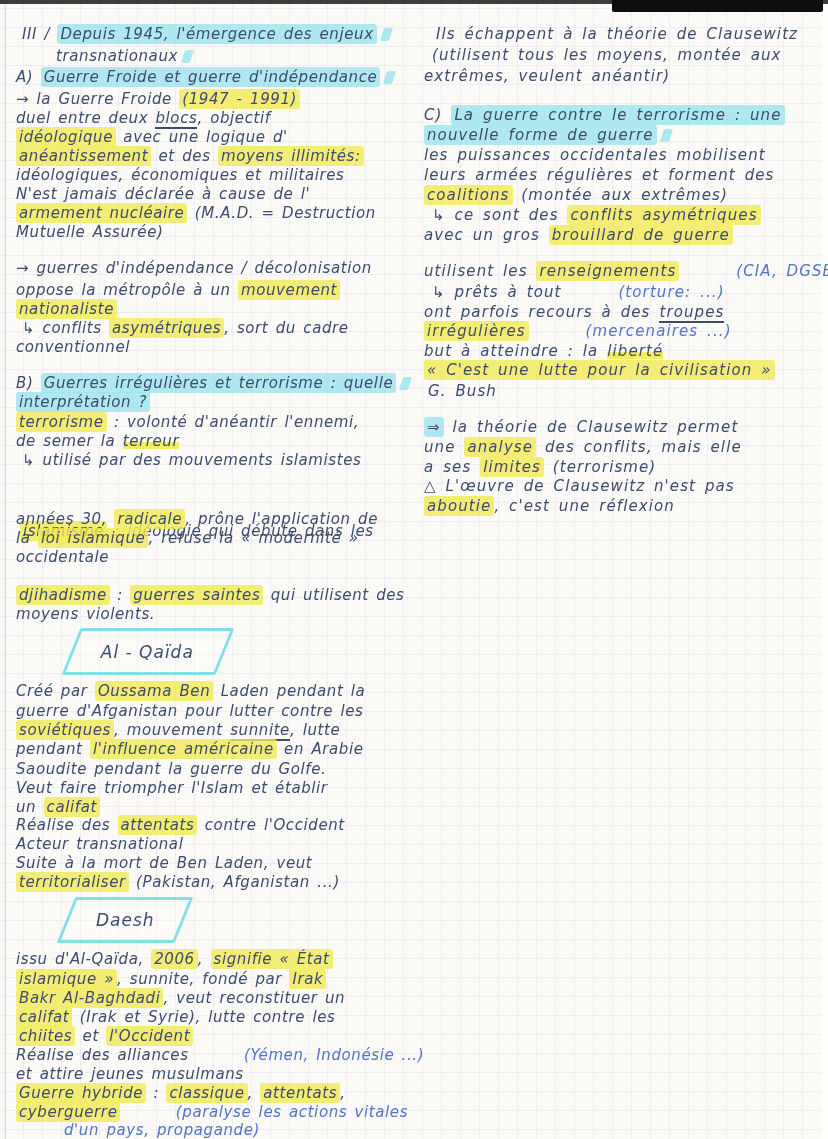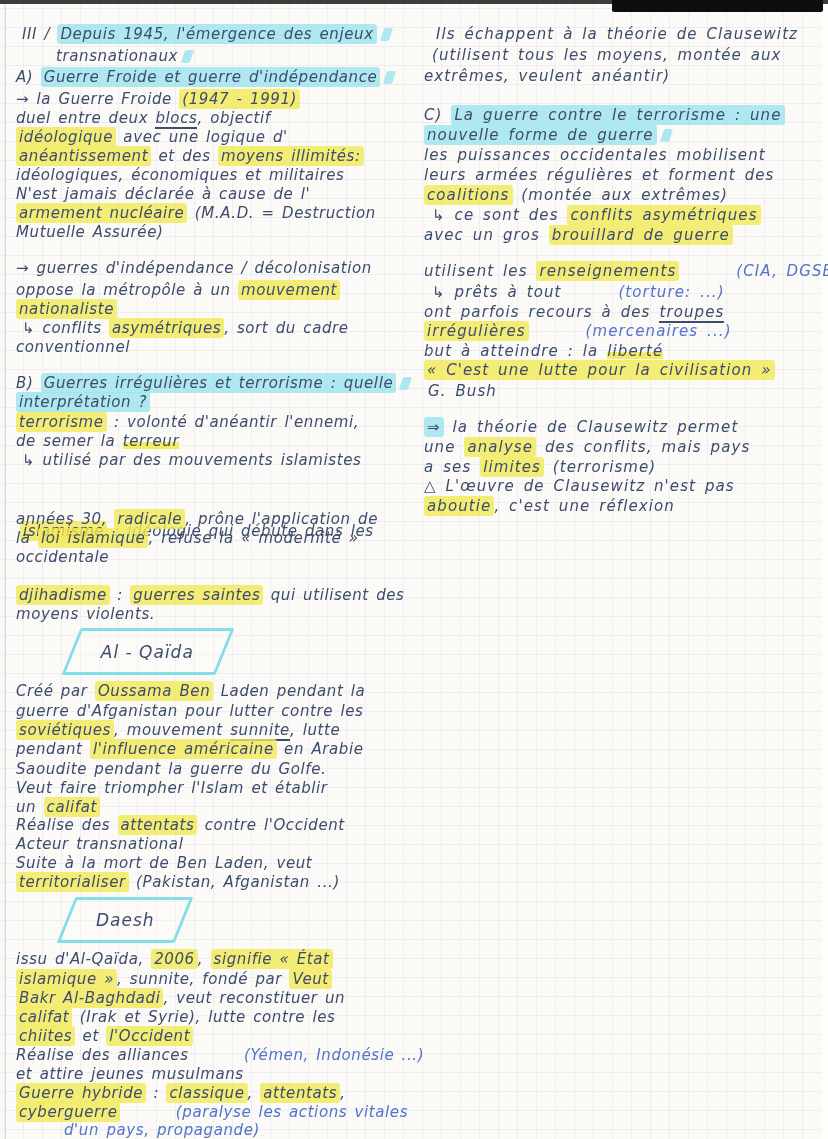--- a/index.html
+++ b/index.html
@@ -106,21 +106,21 @@
       <div class="ln" style="left: 16px; top: 778px;"><span>Veut faire triompher l'Islam et établir</span></div>
       <div class="ln" style="left: 16px; top: 797px;"><span>un </span><span class="hl-y">califat</span></div>
       <div class="ln" style="left: 16px; top: 815px;"><span>Réalise des </span><span class="hl-y">attentats</span><span> contre l'Occident</span></div>
       <div class="ln" style="left: 16px; top: 834px;"><span>Acteur transnational</span></div>
       <div class="ln" style="left: 16px; top: 853px;"><span>Suite à la mort de Ben Laden, veut</span></div>
       <div class="ln" style="left: 16px; top: 872px;"><span class="hl-y">territorialiser</span><span> (Pakistan, Afganistan ...)</span></div>
       <div class="tag-box" style="left: 66px; top: 897px; width: 112px; height: 40px;">
         <span class="tag-label">Daesh</span>
       </div>
       <div class="ln" style="left: 16px; top: 949px;"><span>issu d'Al-Qaïda, </span><span class="hl-y">2006</span><span>, </span><span class="hl-y">signifie « État</span></div>
-      <div class="ln" style="left: 16px; top: 969px;"><span class="hl-y">islamique »</span><span>, sunnite, fondé par </span><span class="hl-y">Veut</span></div>
+      <div class="ln" style="left: 16px; top: 969px;"><span class="hl-y">islamique »</span><span>, sunnite, fondé par </span><span class="hl-y">Irak</span></div>
       <div class="ln" style="left: 16px; top: 988px;"><span class="hl-y">Bakr Al-Baghdadi</span><span>, veut reconstituer un</span></div>
       <div class="ln" style="left: 16px; top: 1007px;"><span class="hl-y">califat</span><span> (Irak et Syrie), lutte contre les</span></div>
       <div class="ln" style="left: 16px; top: 1026px;"><span class="hl-y">chiites</span><span> et </span><span class="hl-y">l'Occident</span></div>
       <div class="ln" style="left: 16px; top: 1045px;"><span>Réalise des alliances </span><span class="ink-b">(Yémen, Indonésie ...)</span></div>
       <div class="ln" style="left: 16px; top: 1064px;"><span>et attire jeunes musulmans</span></div>
       <div class="ln" style="left: 16px; top: 1083px;"><span class="hl-y">Guerre hybride</span><span> : </span><span class="hl-y">classique</span><span>, </span><span class="hl-y">attentats</span><span>,</span></div>
       <div class="ln" style="left: 16px; top: 1102px;"><span class="hl-y">cyberguerre</span><span> </span><span class="ink-b">(paralyse les actions vitales</span></div>
       <div class="ln" style="left: 16px; top: 1120px;"><span class="ink-b">d'un pays, propagande)</span></div>
     </div>
   <div class="col" data-col="right">
@@ -135,18 +135,18 @@
       <div class="ln" style="left: 432px; top: 205px;"><span>↳ ce sont des </span><span class="hl-y">conflits asymétriques</span></div>
       <div class="ln" style="left: 424px; top: 225px;"><span>avec un gros </span><span class="hl-y">brouillard de guerre</span></div>
       <div class="ln" style="left: 424px; top: 261px;"><span>utilisent les </span><span class="hl-y">renseignements</span><span> </span><span class="ink-b">(CIA, DGSE)</span></div>
       <div class="ln" style="left: 432px; top: 282px;"><span>↳ prêts à tout </span><span class="ink-b">(torture: ...)</span></div>
       <div class="ln" style="left: 424px; top: 302px;"><span>ont parfois recours à des </span><span class="ul-d">troupes</span></div>
       <div class="ln" style="left: 424px; top: 321px;"><span class="hl-y">irrégulières</span><span> </span><span class="ink-b">(mercenaires ...)</span></div>
       <div class="ln" style="left: 424px; top: 341px;"><span>but à atteindre : la </span><span class="ul-y">liberté</span></div>
       <div class="ln" style="left: 424px; top: 360px;"><span class="hl-y">« C'est une lutte pour la civilisation »</span></div>
       <div class="ln" style="left: 428px; top: 381px;"><span>G. Bush</span></div>
       <div class="ln" style="left: 424px; top: 417px;"><span class="hl-c">⇒</span><span> la théorie de Clausewitz permet</span></div>
-      <div class="ln" style="left: 424px; top: 437px;"><span>une </span><span class="hl-y">analyse</span><span> des conflits, mais pays</span></div>
+      <div class="ln" style="left: 424px; top: 437px;"><span>une </span><span class="hl-y">analyse</span><span> des conflits, mais elle</span></div>
       <div class="ln" style="left: 424px; top: 457px; text-align: center;"><span>a ses </span><span class="hl-y">limites</span><span> (terrorisme)</span></div>
       <div class="ln" style="left: 424px; top: 476px;"><span>△ L'œuvre de Clausewitz n'est pas</span></div>
       <div class="ln" style="left: 424px; top: 496px;"><span class="hl-y">aboutie</span><span>, c'est une réflexion</span></div>
     </div>
 </div>
 
 </body></html>

